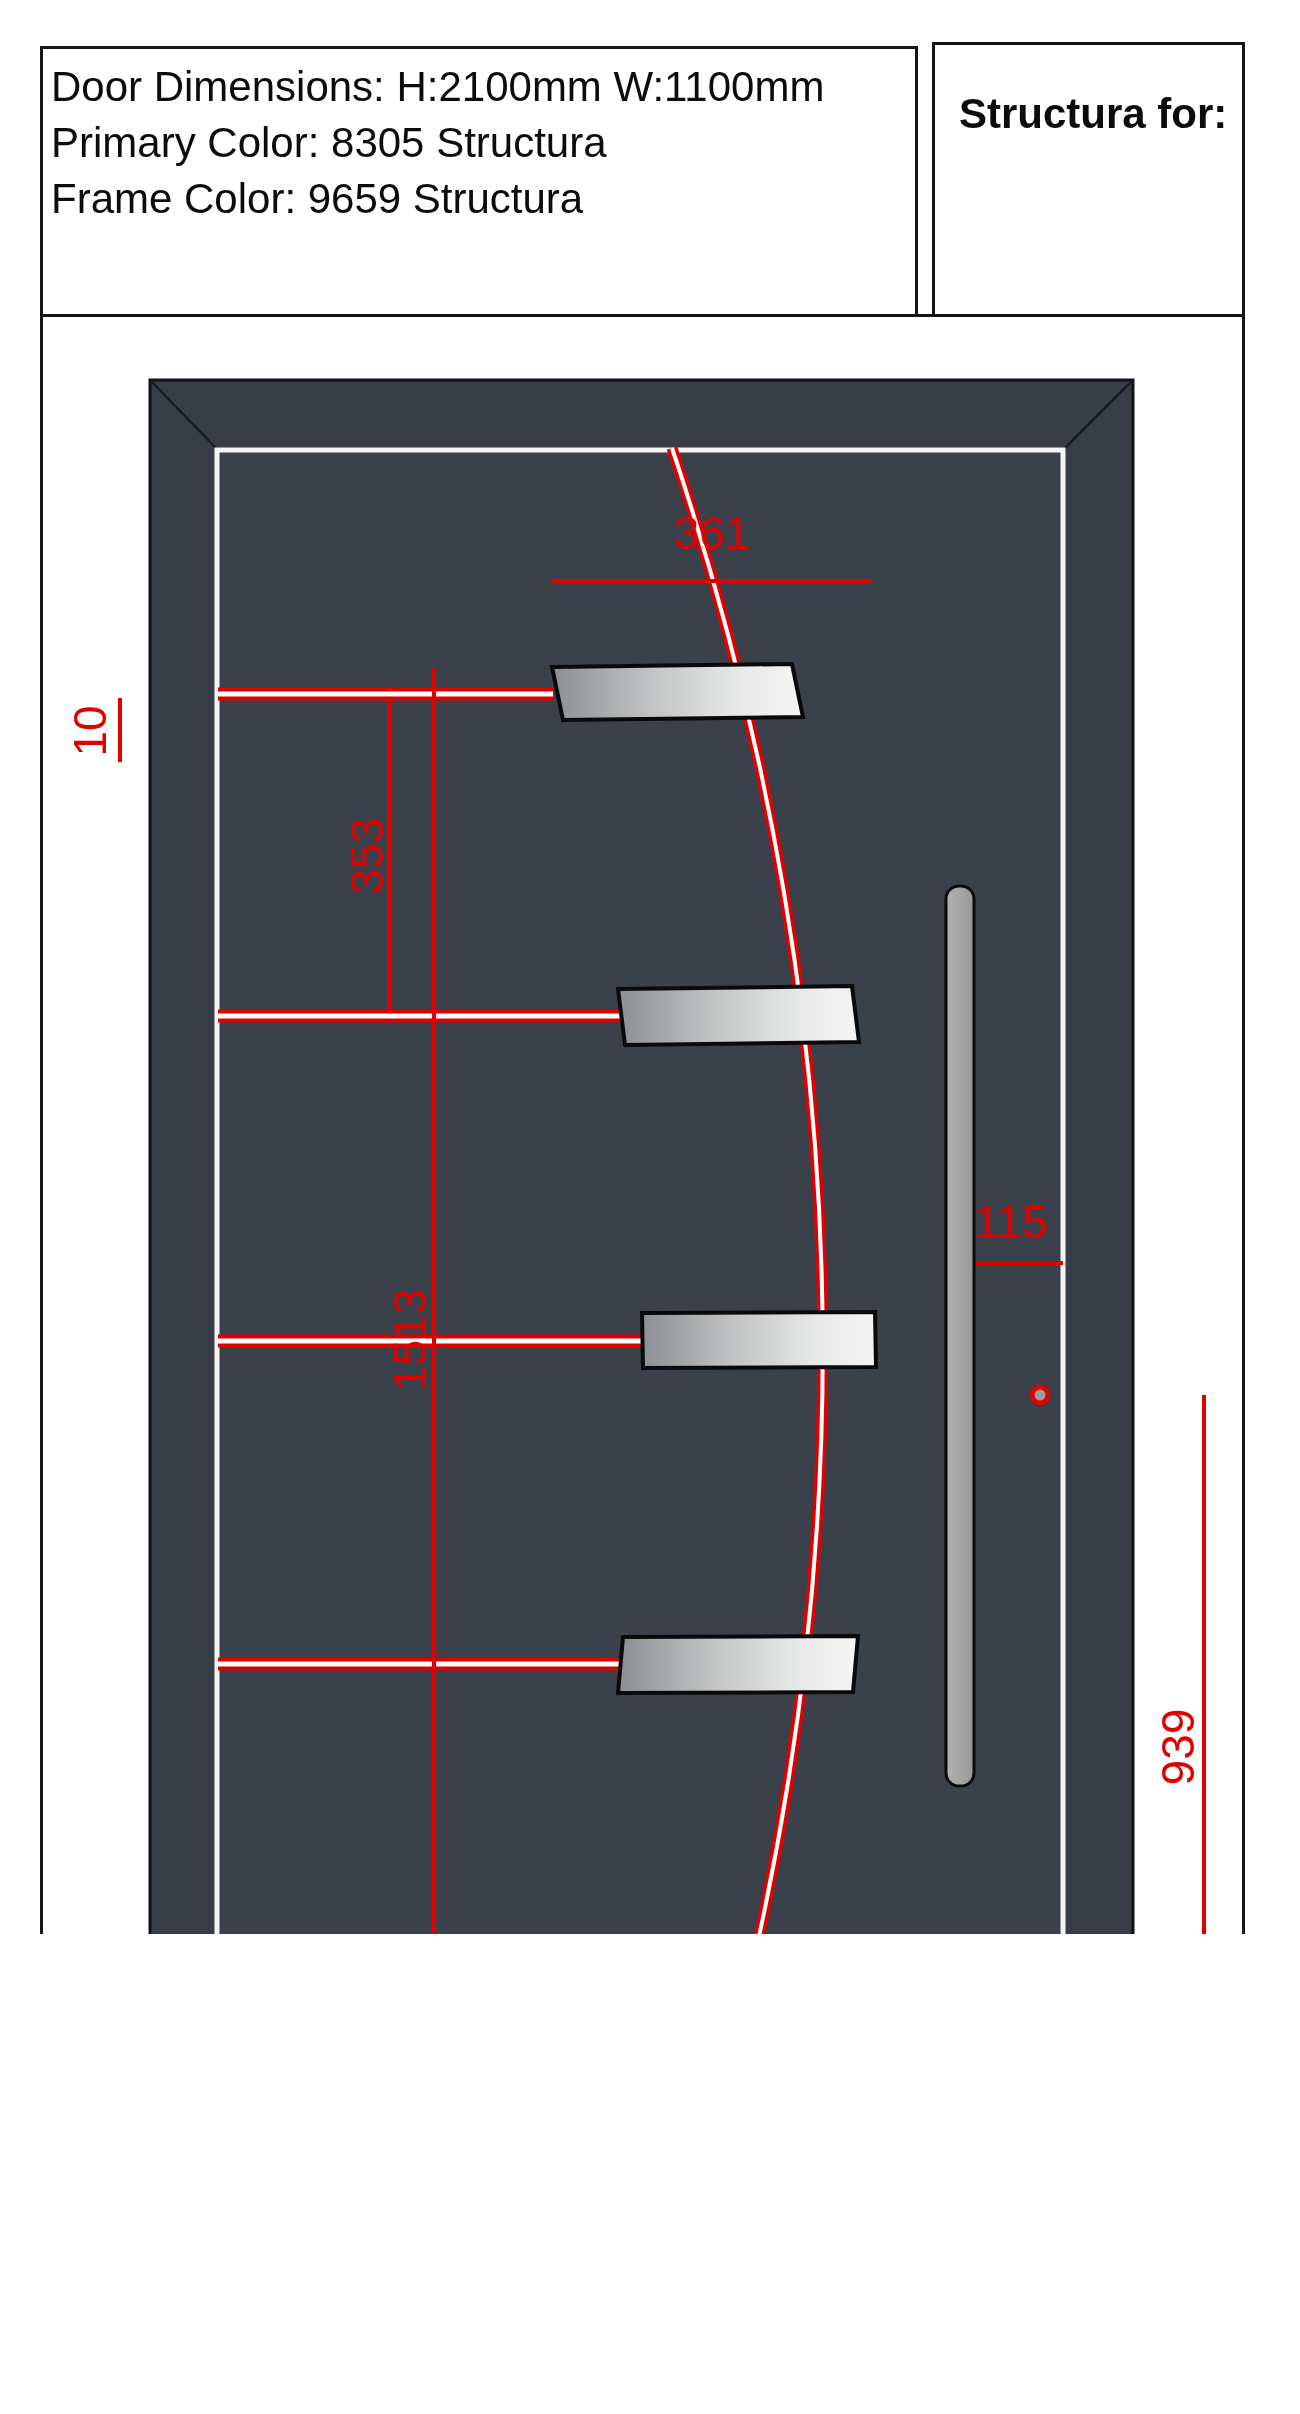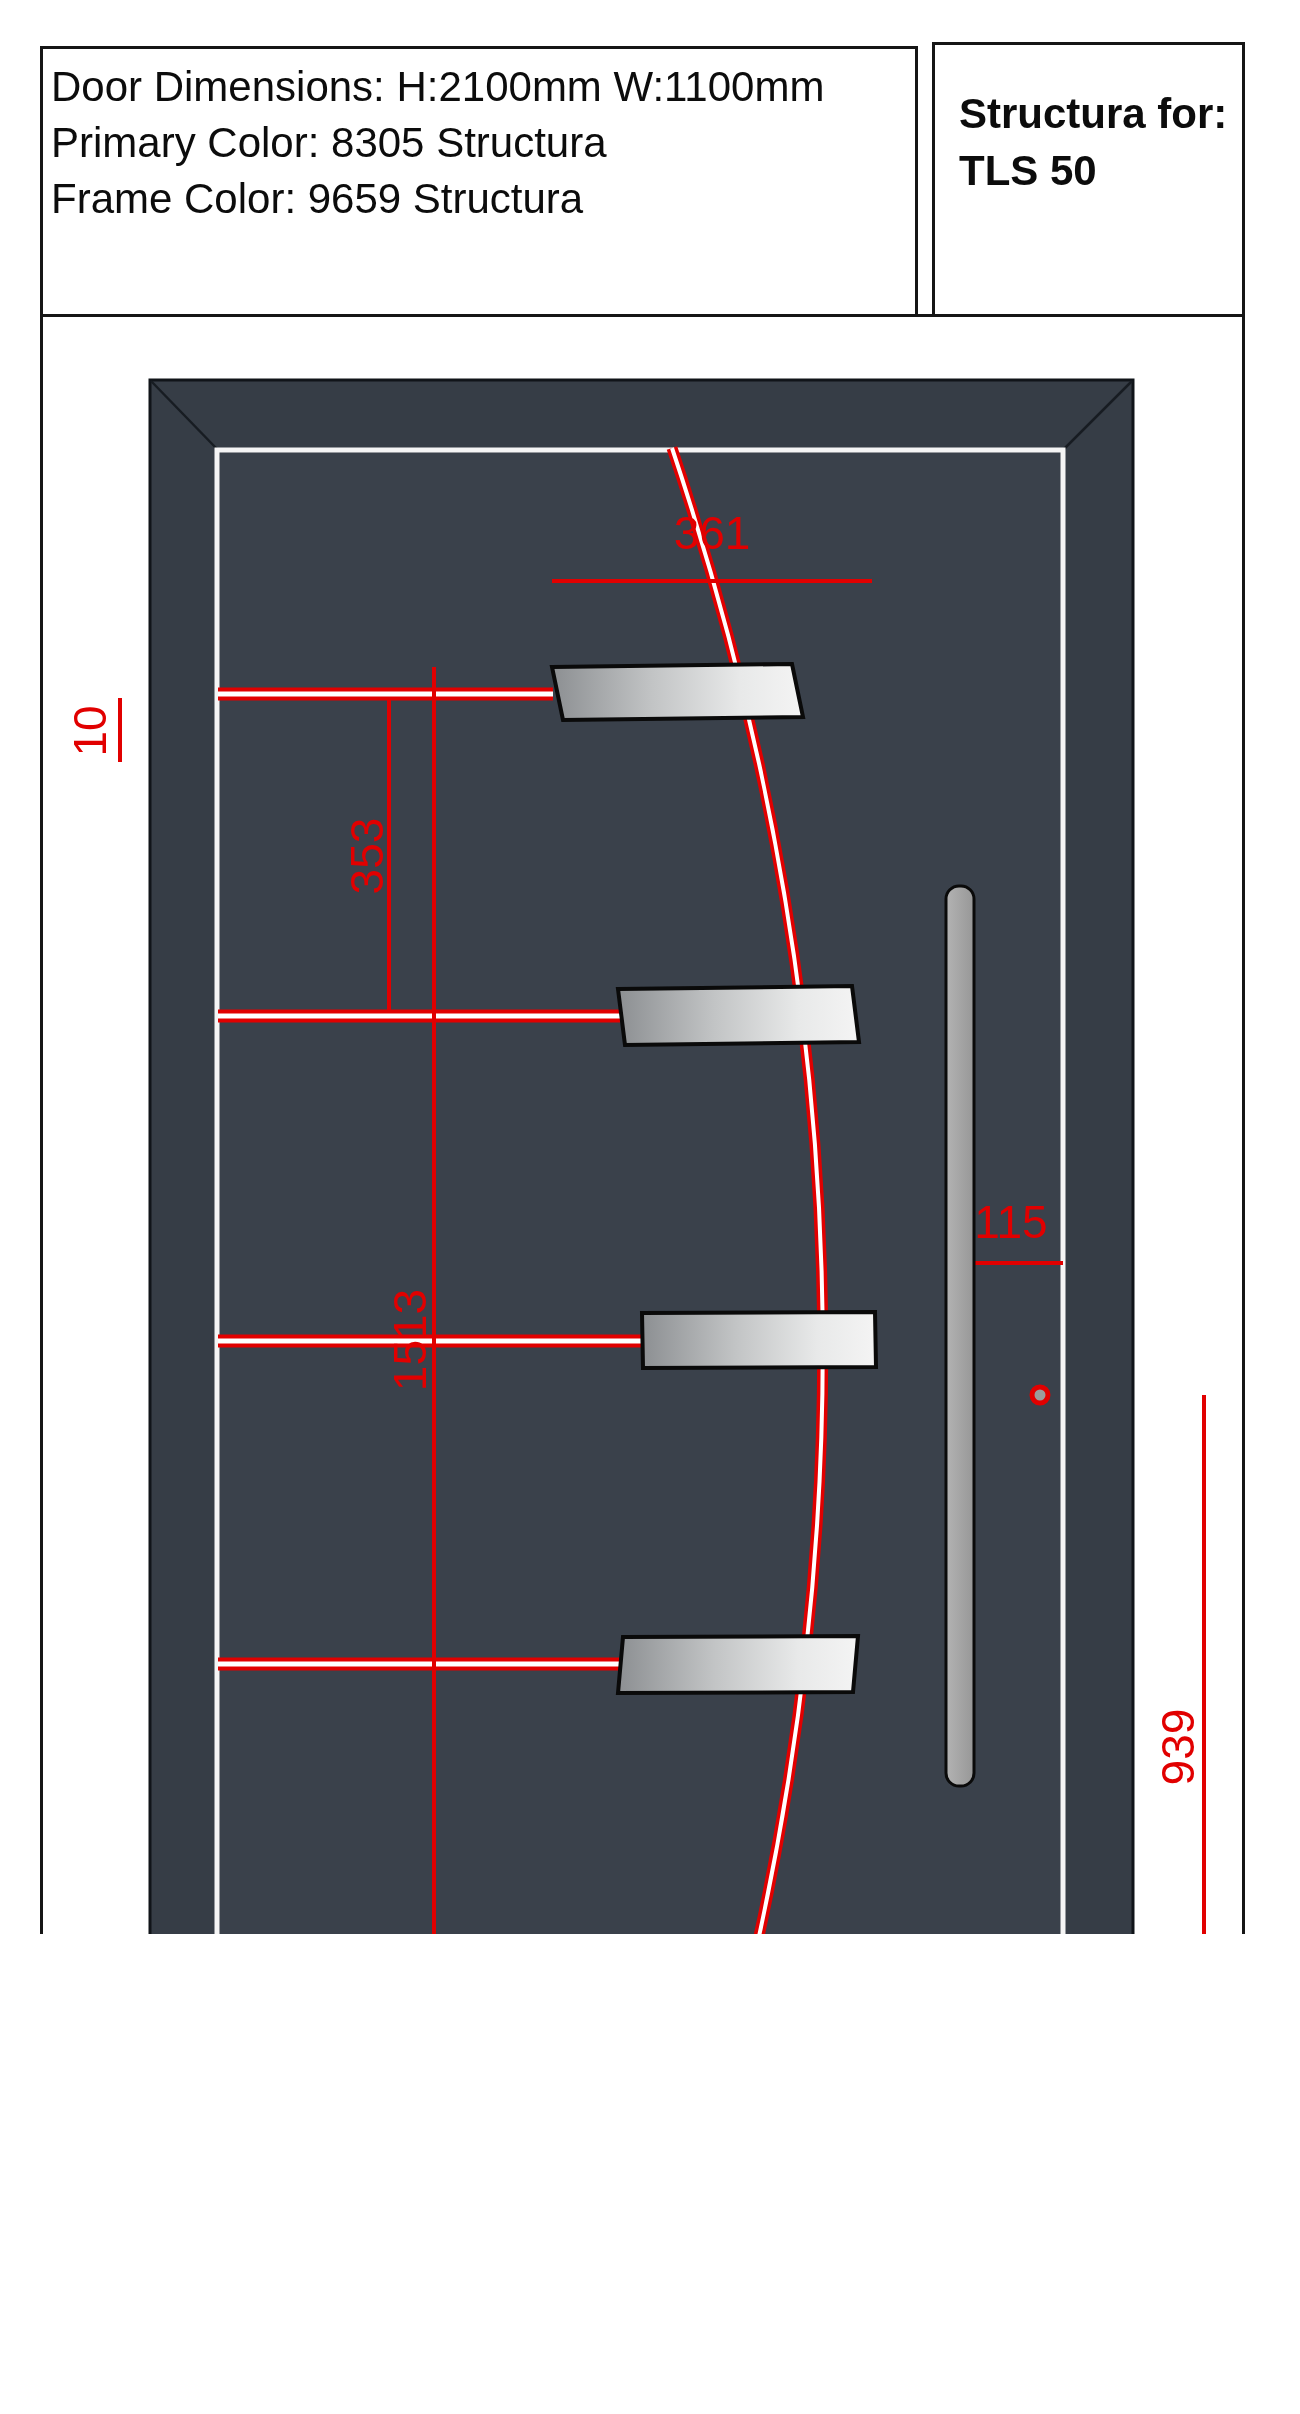--- a/index.html
+++ b/index.html
@@ -22,21 +22,20 @@
 <div class="page">
 
   <div class="box info-left">
     <div class="spec-line">Door Dimensions: H:2100mm W:1100mm</div>
     <div class="spec-line">Primary Color: 8305 Structura</div>
     <div class="spec-line">Frame Color: 9659 Structura</div>
   </div>
 
   <div class="box info-right">
     <div class="avail-line">Structura for:</div>
-    <div class="avail-line">TLS 50</div>
   </div>
 
   <div class="box main-box"></div>
 
   <div class="dim-label vert" style="left:90px;top:731px;">10</div>
   <div class="dim-label vert" style="left:367px;top:856px;">353</div>
   <div class="dim-label vert" style="left:410px;top:1340px;">1513</div>
   <div class="dim-label vert" style="left:1178px;top:1747px;">939</div>
   <div class="dim-label" style="left:712px;top:533px;">361</div>
   <div class="dim-label" style="left:1011px;top:1222px;">115</div>

